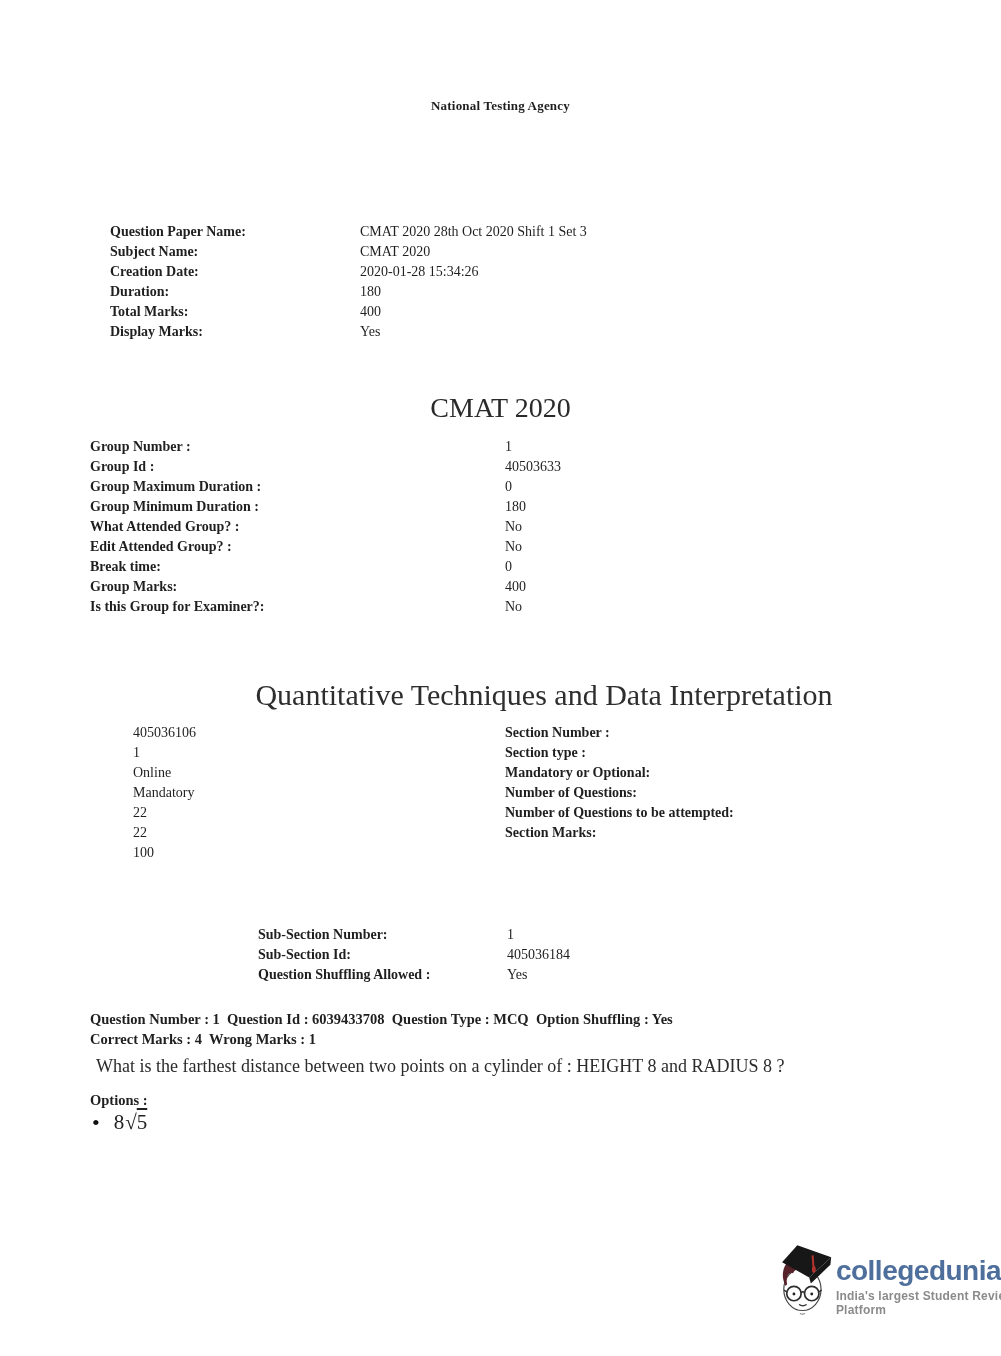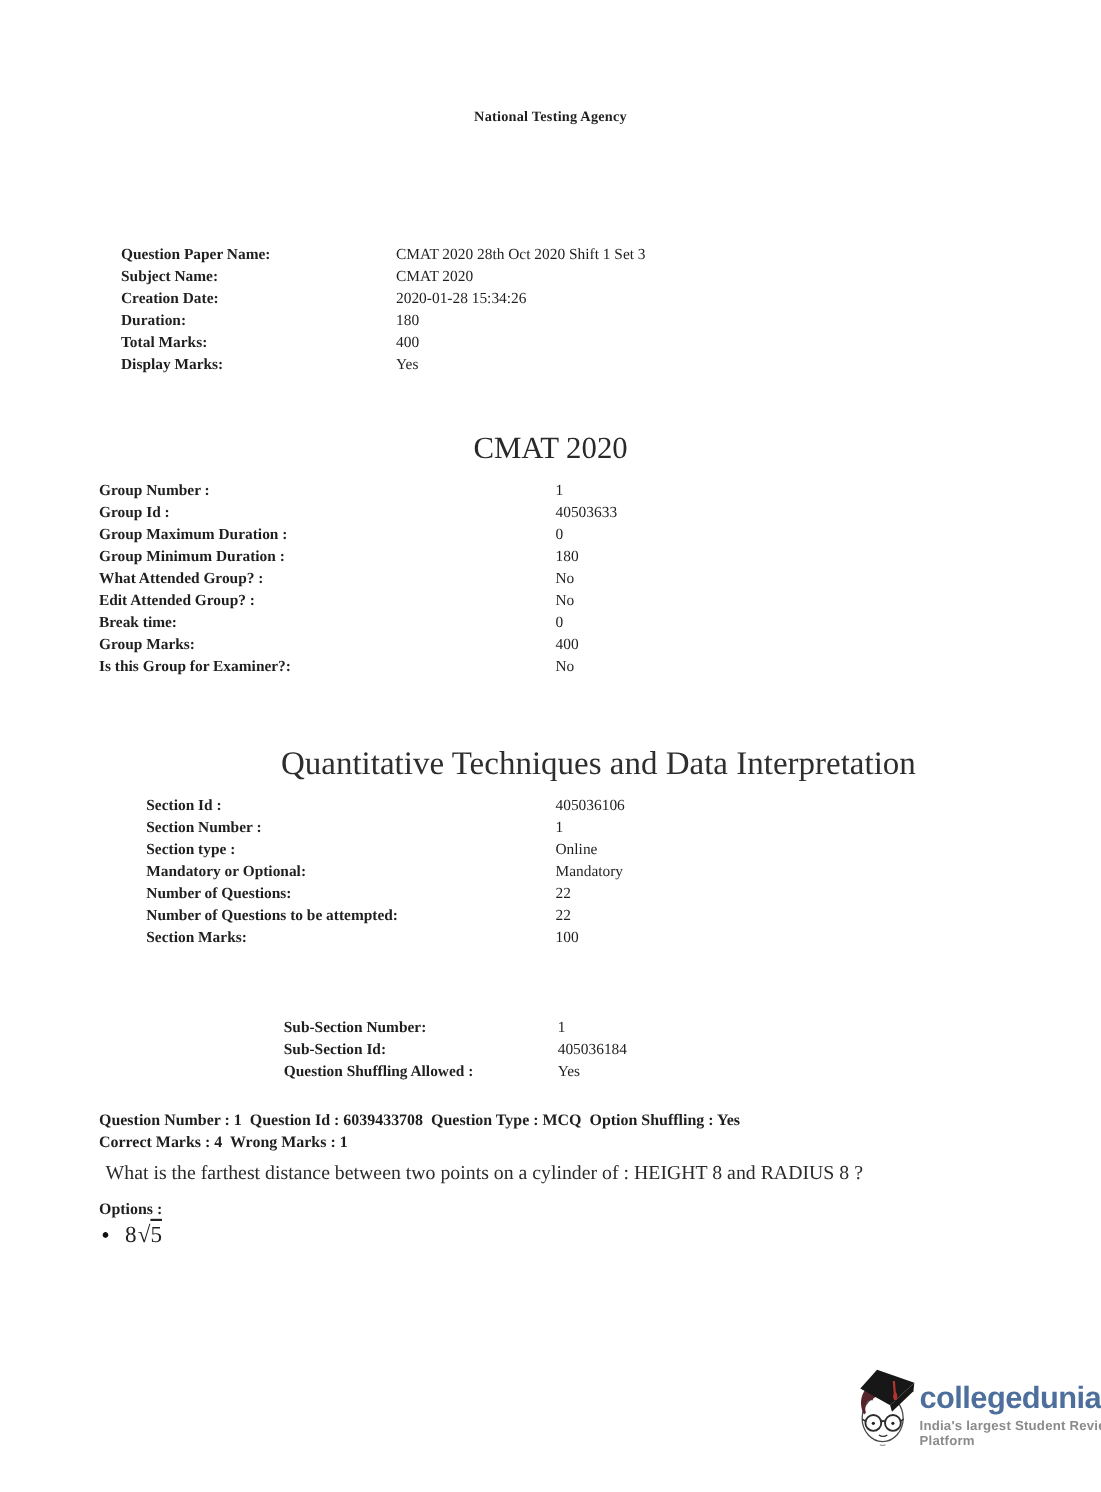--- a/index.html
+++ b/index.html
@@ -139,21 +139,20 @@
       <span class="value">400</span>
 
       <span class="label">Is this Group for Examiner?:</span>
       <span class="value">No</span>
     </div>
 
   <div class="section-title">Quantitative Techniques and Data Interpretation</div>
 
   <div class="kv section-kv">
 
-      <span class="label">Section Id :</span>
       <span class="value">405036106</span>
 
       <span class="label">Section Number :</span>
       <span class="value">1</span>
 
       <span class="label">Section type :</span>
       <span class="value">Online</span>
 
       <span class="label">Mandatory or Optional:</span>
       <span class="value">Mandatory</span>

